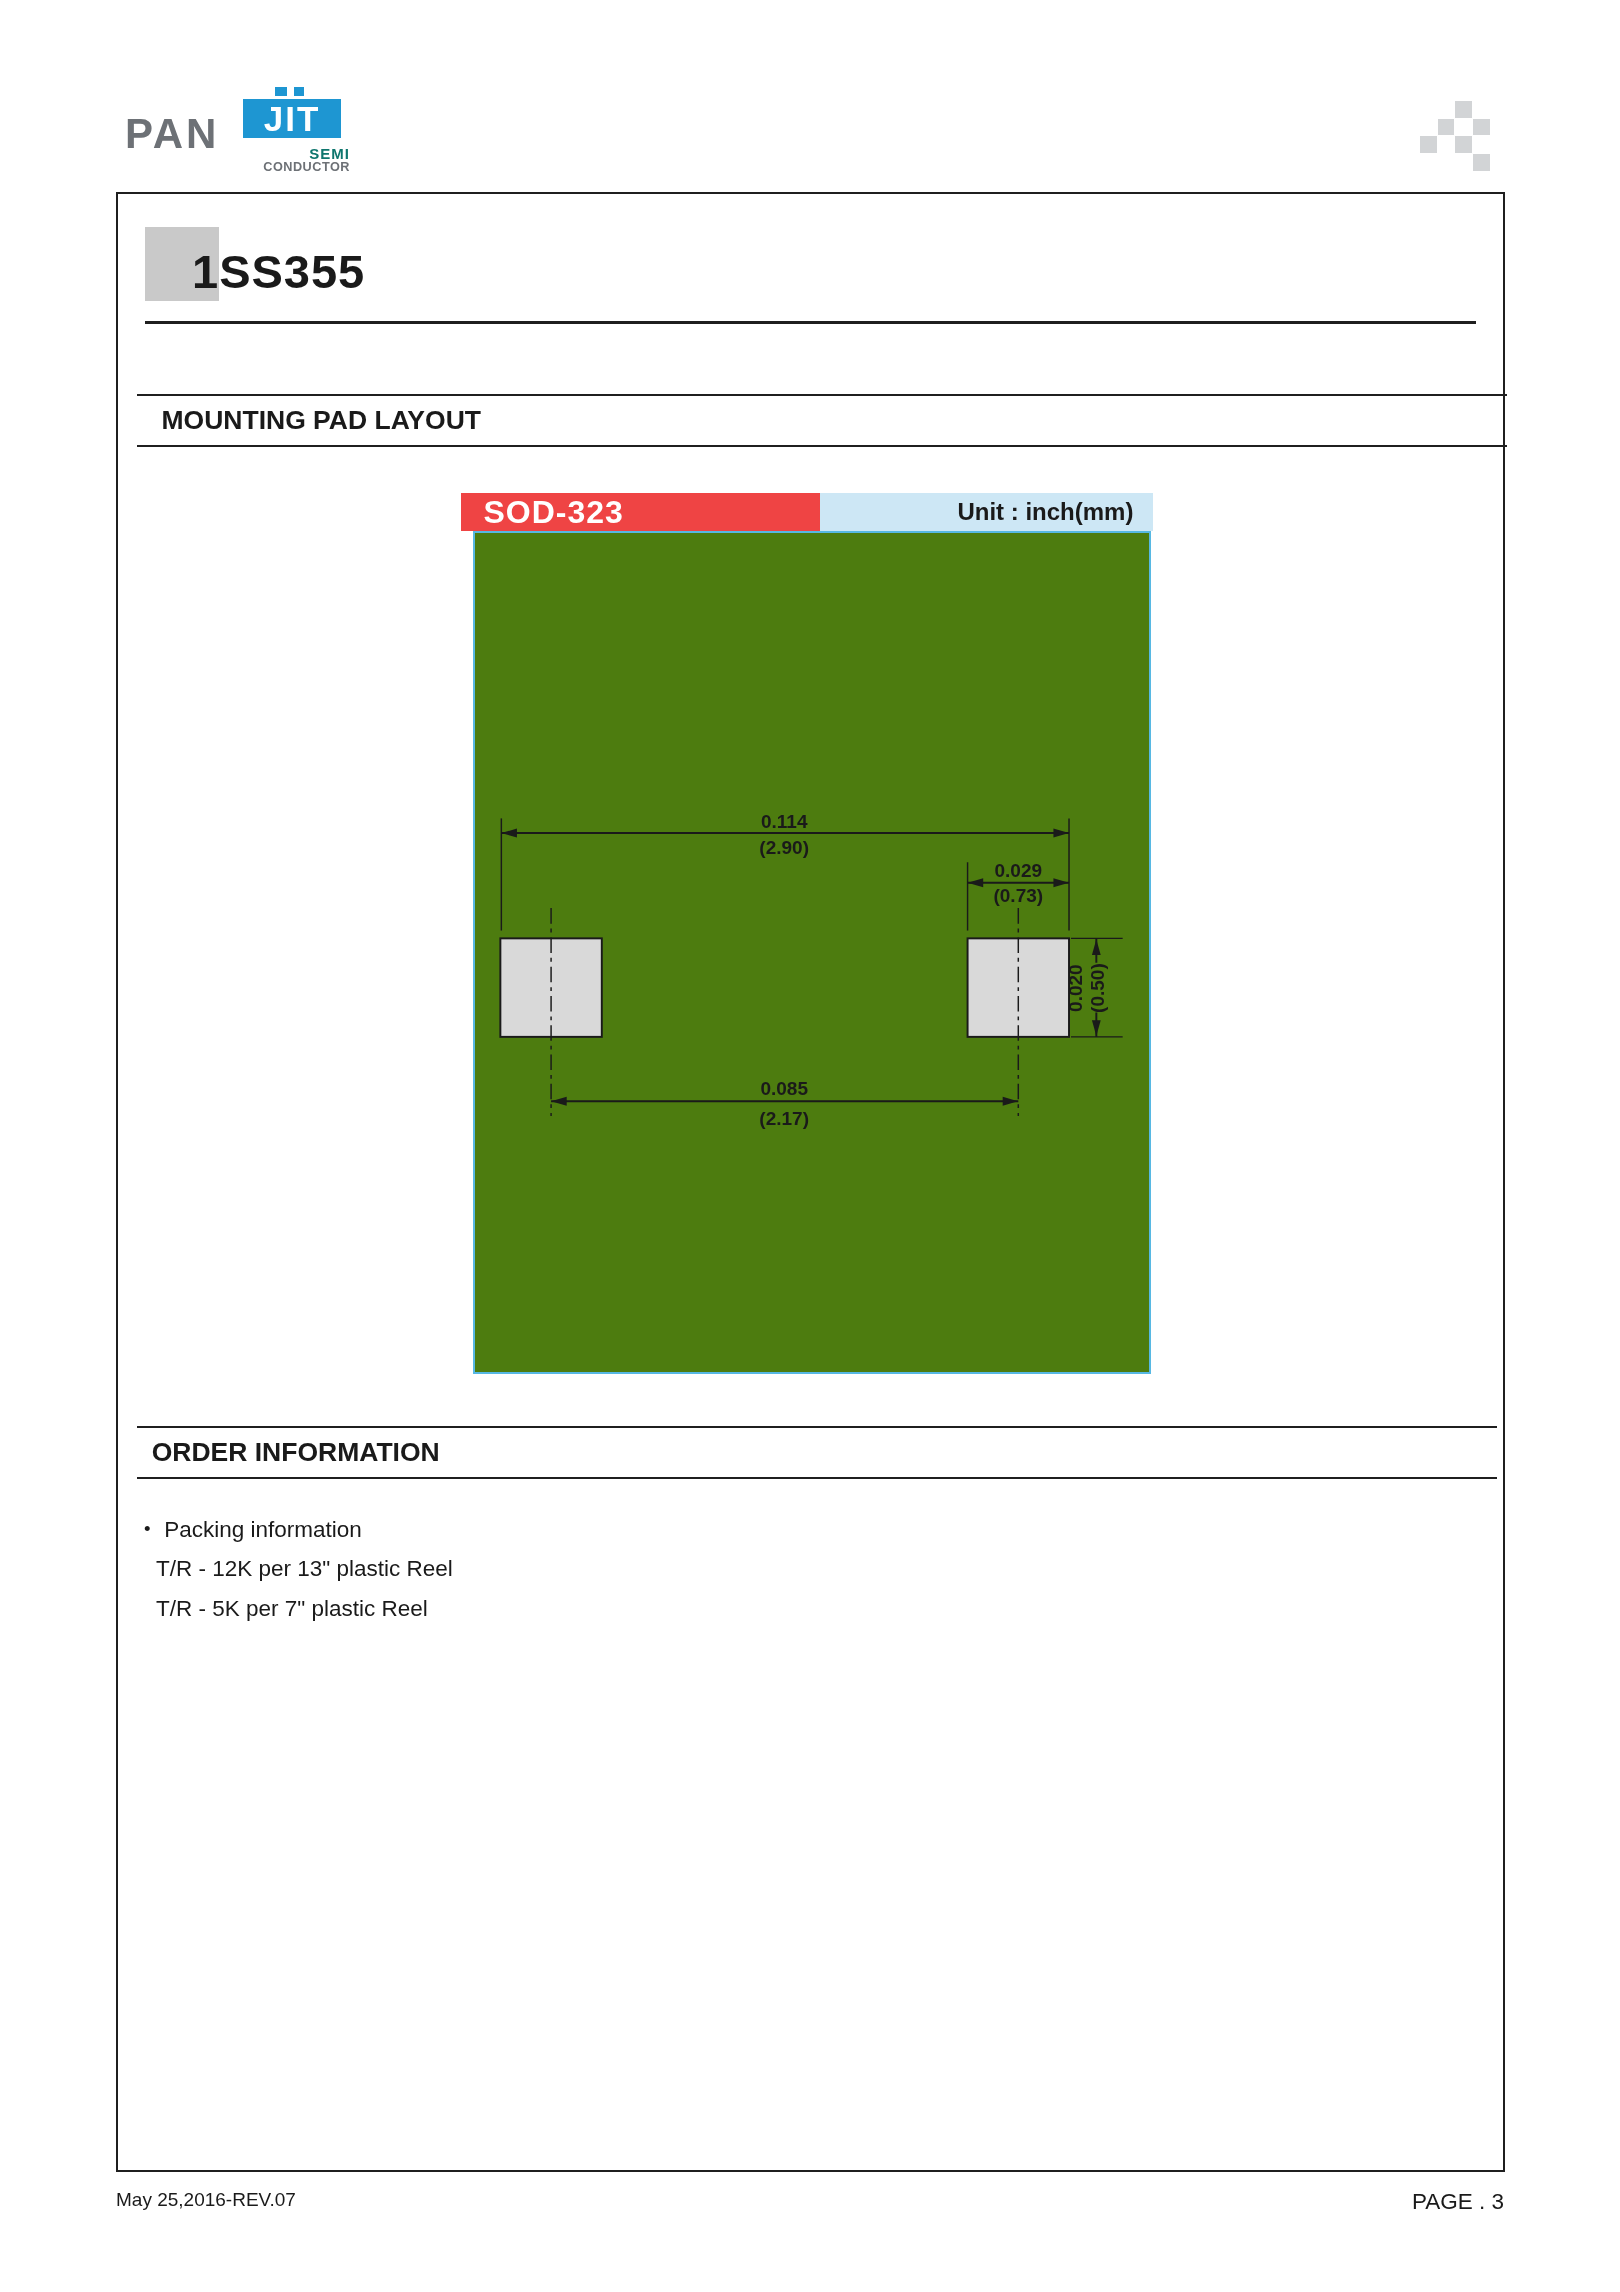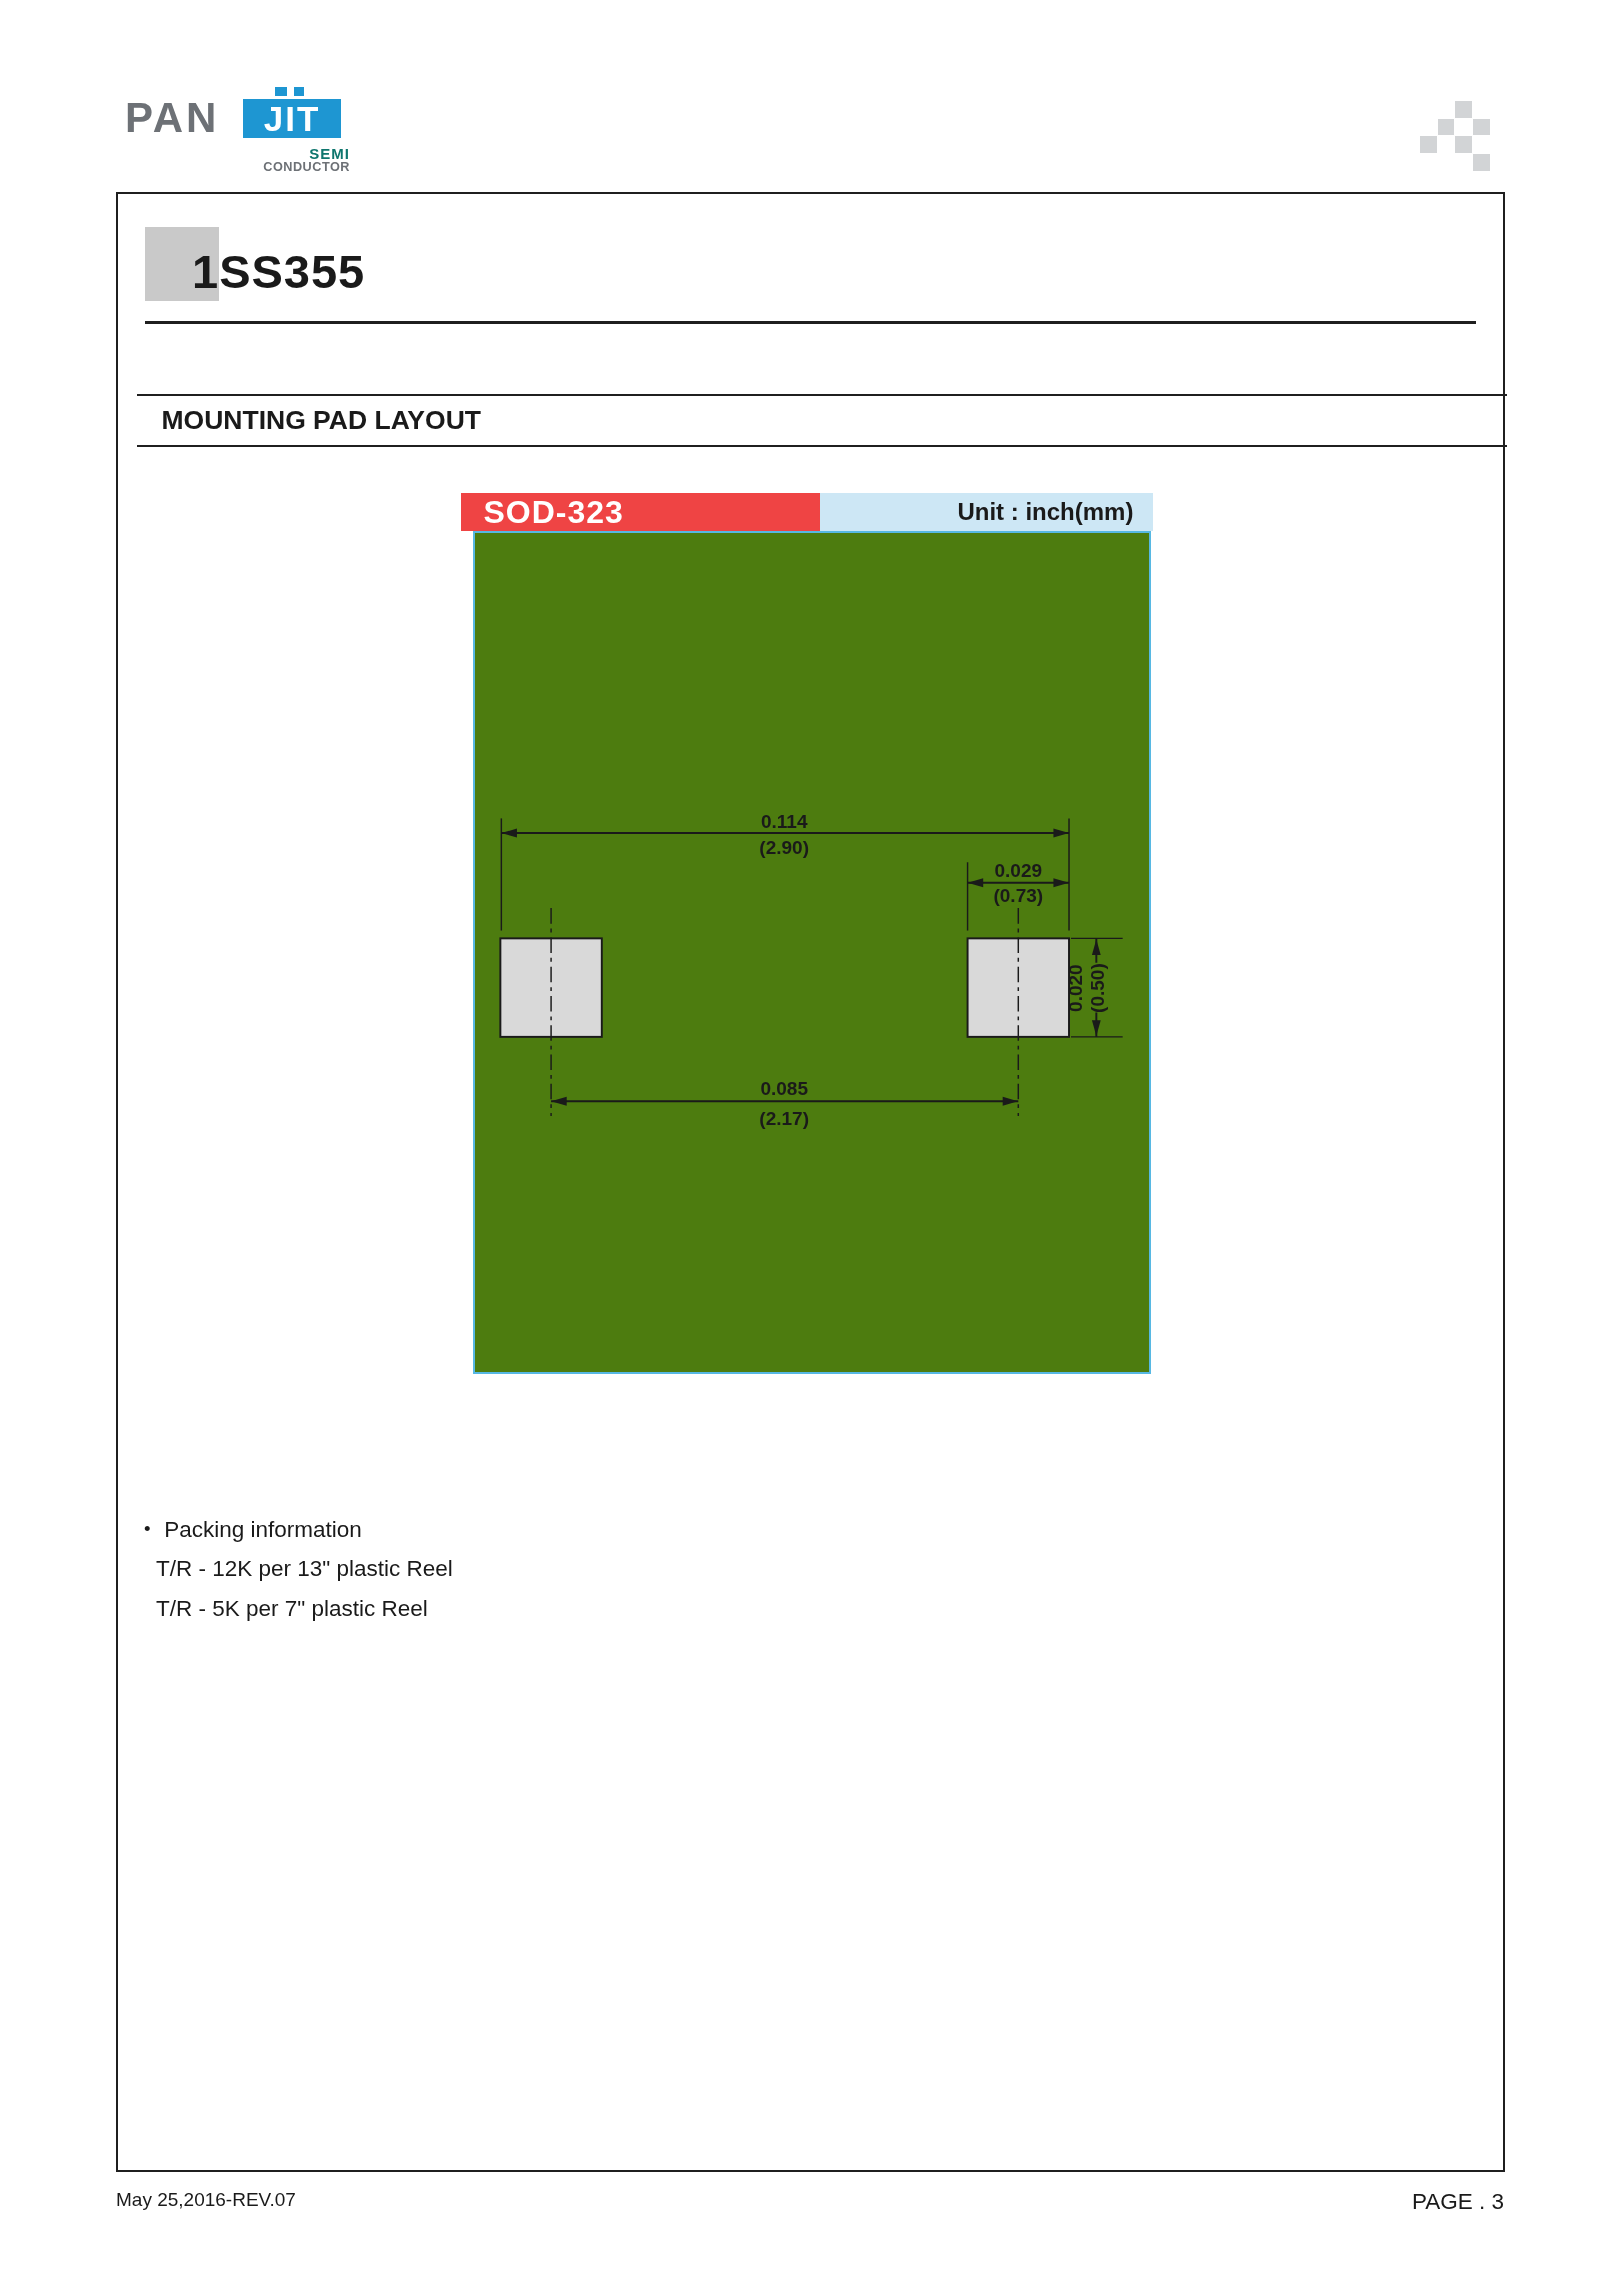--- a/index.html
+++ b/index.html
@@ -8,21 +8,21 @@
     width:1620px;height:2293px;
     background:#ffffff;
     font-family:"Liberation Sans", sans-serif;
     color:#1a1a1a;
     overflow:hidden;
   }
   .abs{position:absolute;}
 
   
   .brand-pan{
-    left:125px;top:97px;
+    left:125px;top:113px;
     font-size:42px;font-weight:bold;letter-spacing:2.9px;
     color:#6d7176;line-height:1;
   }
   .brand-jit-box{
     left:243px;top:99px;width:98px;height:39px;
     background:#1e96d2;
     display:flex;align-items:center;justify-content:center;
   }
   .brand-jit-box span{
     color:#ffffff;font-size:35px;font-weight:bold;letter-spacing:2px;line-height:1;
@@ -181,20 +181,23 @@
       <line x1="557" y1="384" x2="557" y2="597" stroke="#1a1a1a" stroke-width="1.5" stroke-dasharray="16,5,4,5"></line>
 
       <line x1="78" y1="582" x2="557" y2="582" stroke="#1a1a1a" stroke-width="2"></line>
       <polygon points="78,582 94,577.5 94,586.5" fill="#1a1a1a"></polygon>
       <polygon points="557,582 541,577.5 541,586.5" fill="#1a1a1a"></polygon>
       <text class="dim-text" x="317" y="576" text-anchor="middle">0.085</text>
       <text class="dim-text" x="317" y="606" text-anchor="middle">(2.17)</text>
     </svg>
   </div>
 
+  <div class="abs section-band band-order">
+    <span>ORDER INFORMATION</span>
+  </div>
 
   <div class="abs order-line packing-row">
     <span class="bullet">•</span><span>Packing information</span>
   </div>
   <div class="abs order-line tr-line-1">T/R - 12K per 13" plastic Reel</div>
   <div class="abs order-line tr-line-2">T/R - 5K per 7" plastic Reel</div>
 
   <div class="abs footer-date">May 25,2016-REV.07</div>
   <div class="abs footer-page">PAGE . 3</div>
 

